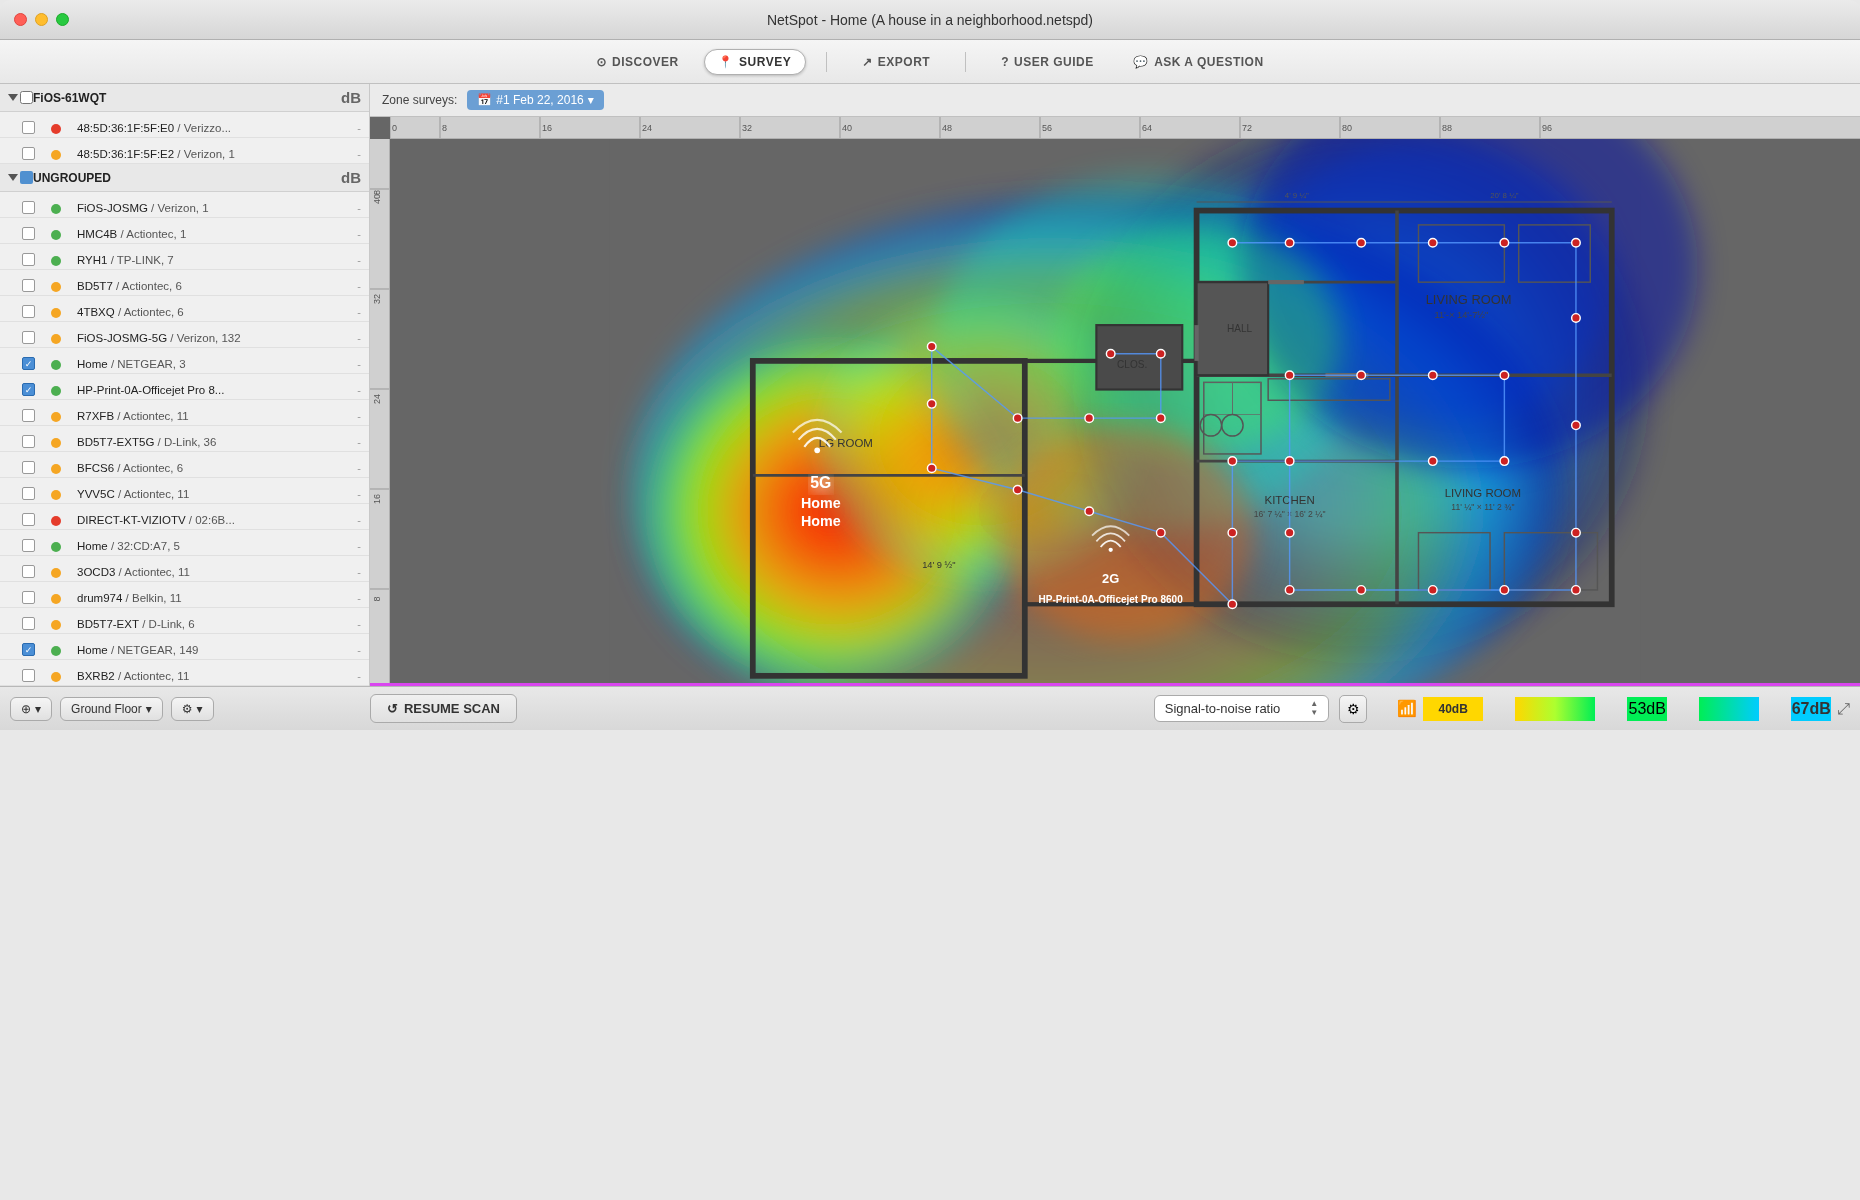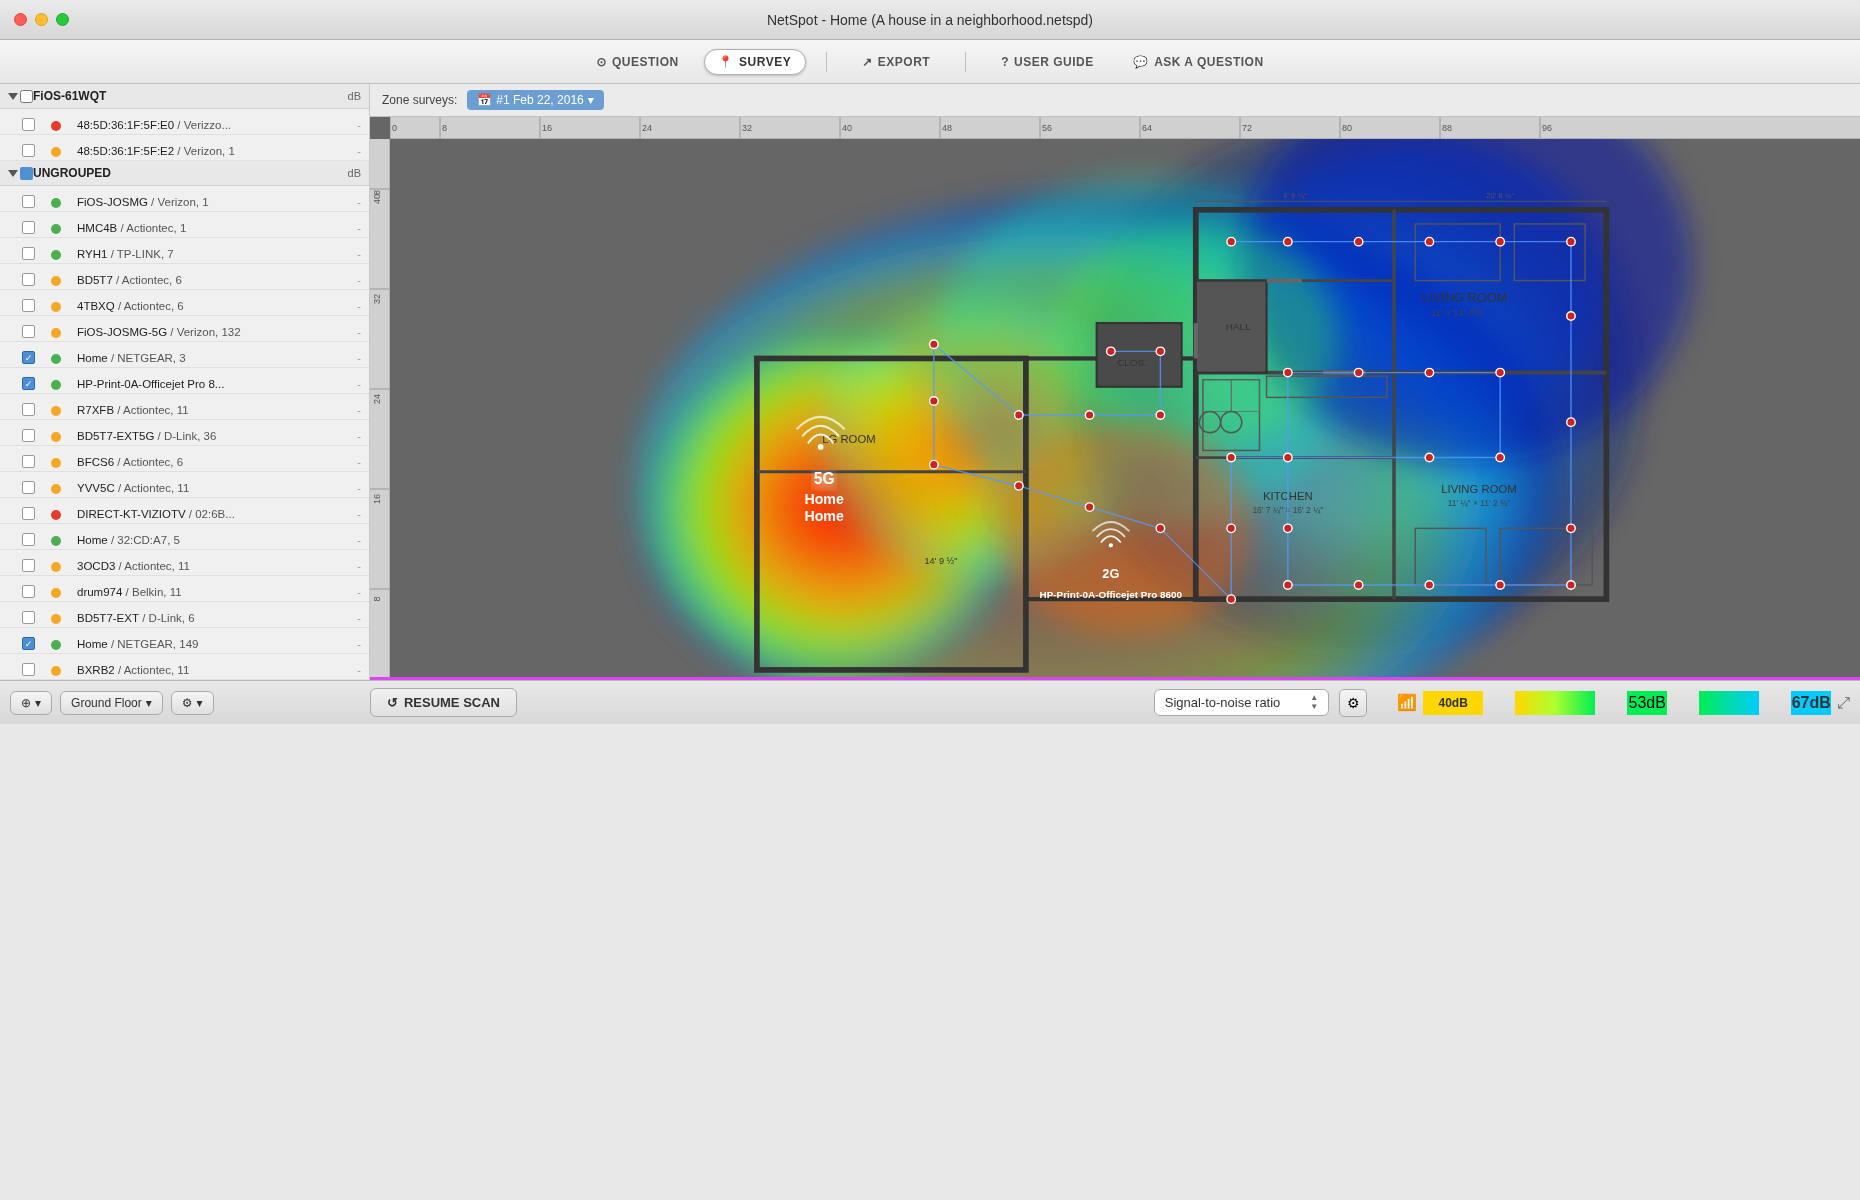--- a/index.html
+++ b/index.html
@@ -95,23 +95,23 @@
       padding: 5px 8px;
       background: #e8e8e8;
       font-size: 12px;
       font-weight: 600;
       color: #222;
       border-bottom: 1px solid #d0d0d0;
       gap: 0;
     }
     .sidebar-group-header .dB-label {
       margin-left: auto;
-      font-size: 11px;
+      font-size: 15px;
       color: #666;
-      font-weight: normal;
+      font-weight: bold;
     }
     .triangle {
       width: 0; height: 0;
       border-left: 5px solid transparent;
       border-right: 5px solid transparent;
       border-top: 7px solid #555;
       margin-right: 2px;
     }
     .sidebar-item {
       display: flex;
@@ -283,21 +283,21 @@
     <div class="tl tl-red"></div>
     <div class="tl tl-yellow"></div>
     <div class="tl tl-green"></div>
   </div>
   <span class="titlebar-title">NetSpot - Home (A house in a neighborhood.netspd)</span>
 </div>
 
 <div class="toolbar">
   <button class="toolbar-btn inactive">
     <span>⊙</span>
-    <span>QUESTION</span>
+    <span>DISCOVER</span>
   </button>
   <button class="toolbar-btn active">
     <span>📍</span>
     <span>SURVEY</span>
   </button>
   <div class="toolbar-divider"></div>
   <button class="toolbar-btn inactive">
     <span>↗</span>
     <span>EXPORT</span>
   </button>

